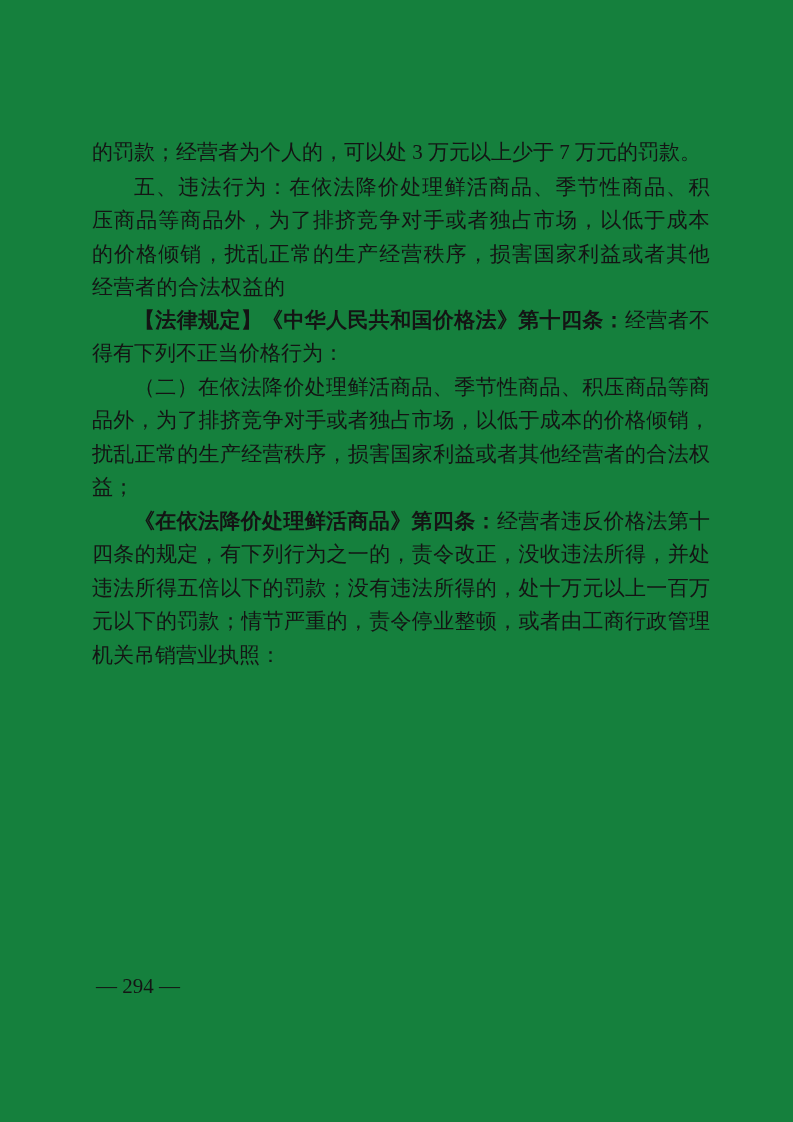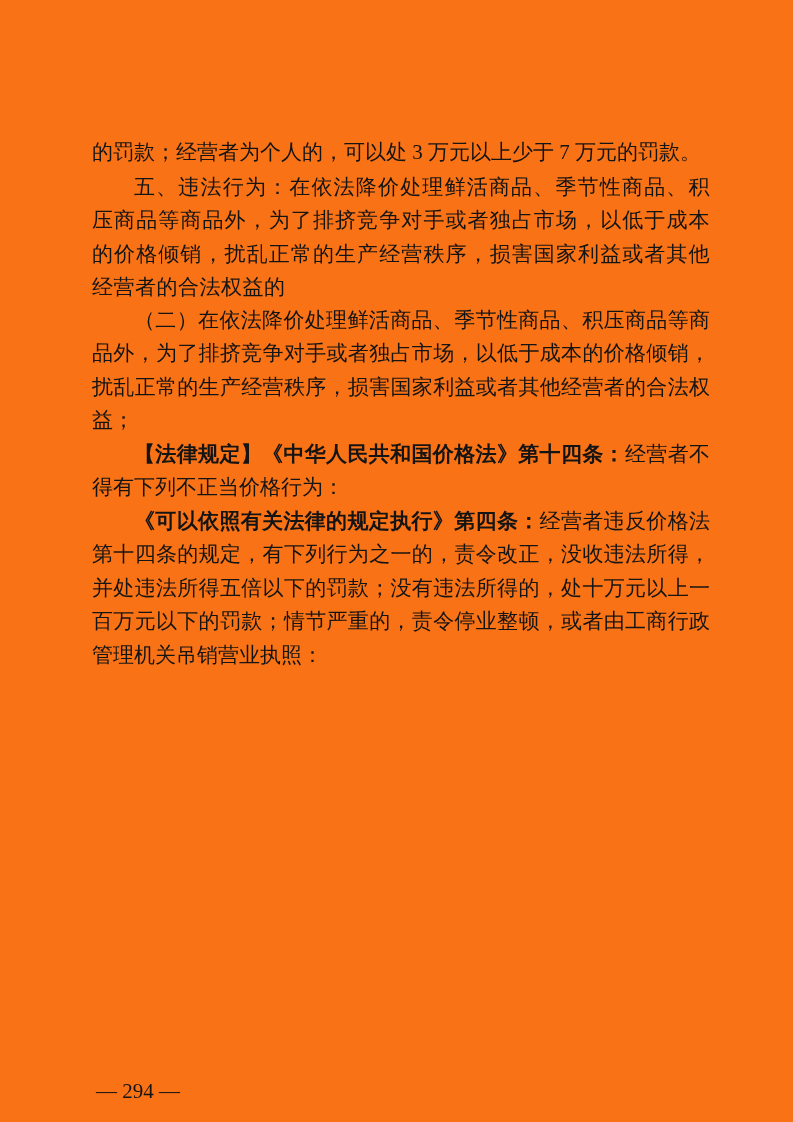--- a/index.html
+++ b/index.html
@@ -1,21 +1,21 @@
 <!DOCTYPE html>
 <html><head>
 <meta charset="utf-8">
 <style>
   * { margin: 0; padding: 0; box-sizing: border-box; }
   html, body { background: #e8e8e8; }
   .page {
     position: relative;
     width: 793px;
     height: 1122px;
-    background: #f97316;
+    background: #15803d;
     margin: 0 auto;
     overflow: hidden;
     font-family: "Liberation Serif", "DejaVu Serif", serif;
     color: #141414;
   }
   .content {
     position: absolute;
     left: 92px;
     top: 136px;
     width: 618px;
@@ -34,43 +34,43 @@
     font-weight: bold;
   }
   .para.heiti {
     font-family: "Liberation Sans", "DejaVu Sans", sans-serif;
     font-weight: normal;
     letter-spacing: 0.5px;
   }
   .footer {
     position: absolute;
     left: 96px;
-    top: 1075px;
+    top: 970px;
     font-size: 21px;
     line-height: 33px;
     font-family: "Liberation Serif", "DejaVu Serif", serif;
     color: #141414;
   }
 </style>
 </head>
 <body>
 
 <div class="page">
   <div class="content">
 
     <p class="para no-indent"><span>的罚款；经营者为个人的，可以处 3 万元以上少于 7 万元的罚款。</span></p>
 
 
 
 
     <p class="para heiti"><span>五、违法行为：在依法降价处理鲜活商品、季节性商品、积压商品等商品外，为了排挤竞争对手或者独占市场，以低于成本的价格倾销，扰乱正常的生产经营秩序，损害国家利益或者其他经营者的合法权益的</span></p>
 
+    <p class="para"><span class="lead">【法律规定】《中华人民共和国价格法》第十四条：</span><span>经营者不得有下列不正当价格行为：</span></p>
+
     <p class="para"><span>（二）在依法降价处理鲜活商品、季节性商品、积压商品等商品外，为了排挤竞争对手或者独占市场，以低于成本的价格倾销，扰乱正常的生产经营秩序，损害国家利益或者其他经营者的合法权益；</span></p>
 
-    <p class="para"><span class="lead">【法律规定】《中华人民共和国价格法》第十四条：</span><span>经营者不得有下列不正当价格行为：</span></p>
 
-
-    <p class="para"><span class="lead">《可以依照有关法律的规定执行》第四条：</span><span>经营者违反价格法第十四条的规定，有下列行为之一的，责令改正，没收违法所得，并处违法所得五倍以下的罚款；没有违法所得的，处十万元以上一百万元以下的罚款；情节严重的，责令停业整顿，或者由工商行政管理机关吊销营业执照：</span></p>
+    <p class="para"><span class="lead">《在依法降价处理鲜活商品》第四条：</span><span>经营者违反价格法第十四条的规定，有下列行为之一的，责令改正，没收违法所得，并处违法所得五倍以下的罚款；没有违法所得的，处十万元以上一百万元以下的罚款；情节严重的，责令停业整顿，或者由工商行政管理机关吊销营业执照：</span></p>
 
   </div>
 
   <div class="footer"><span>— 294 —</span></div>
 </div>
 
 </body></html>

